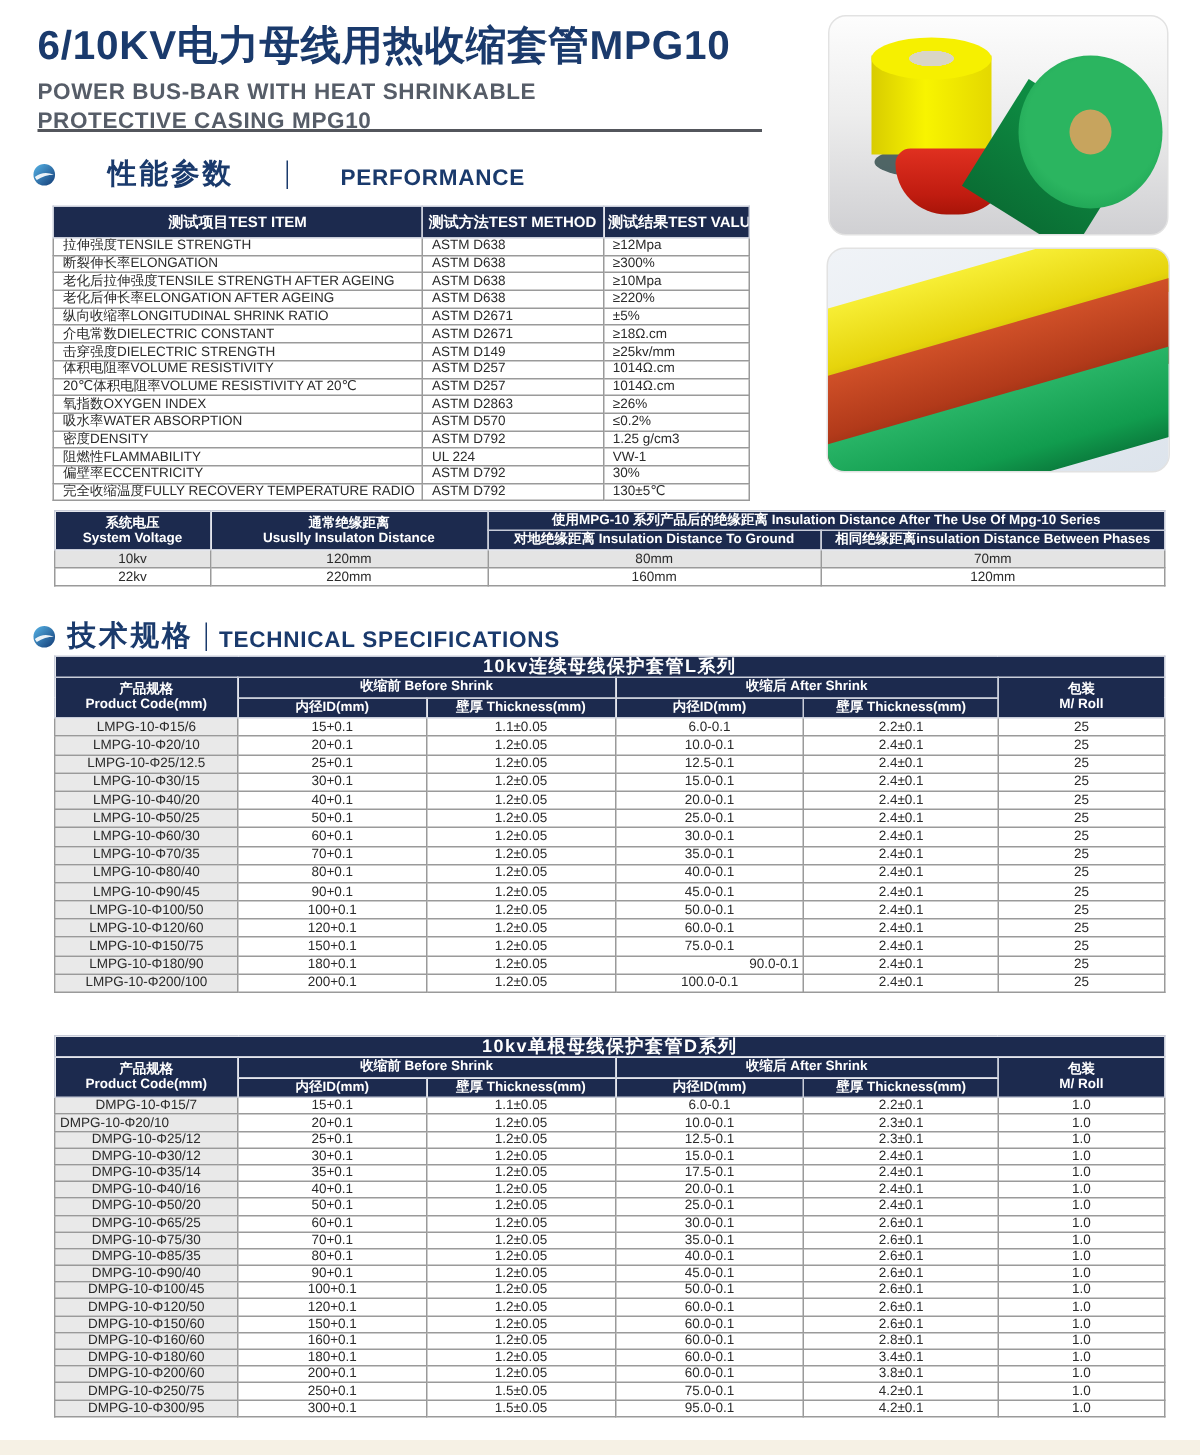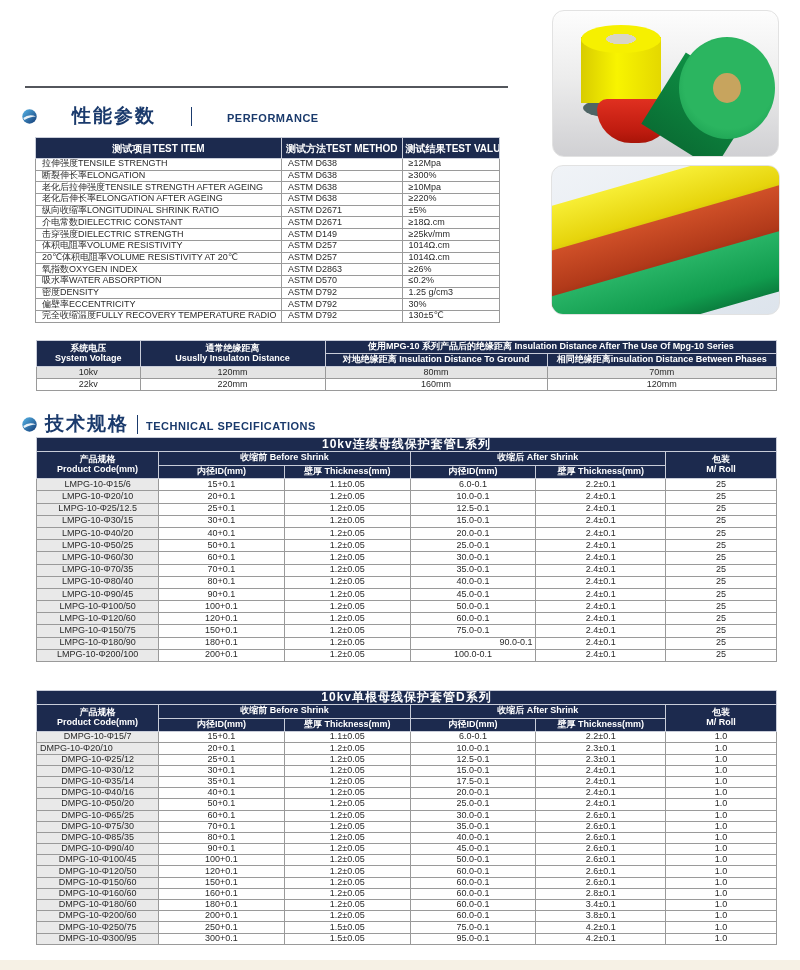--- a/index.html
+++ b/index.html
@@ -9,21 +9,21 @@
   
   .hdr{position:absolute;left:25px;top:12px;width:500px;}
   .hdr h1{margin:0;font-size:27px;font-weight:bold;color:#1a3a6c;letter-spacing:.5px;}
   .hdr .sub{margin-top:5px;font-size:15px;font-weight:bold;color:#565d68;line-height:1.25;letter-spacing:.4px;}
   .rule{position:absolute;left:25px;top:86px;width:483px;height:2px;background:#53565c;}
 
   
   .sec{position:absolute;left:22px;display:flex;align-items:center;}
   .sec .cn{font-size:19px;font-weight:bold;color:#1a3a6c;letter-spacing:2px;margin-left:8px;}
   .sec .bar{width:1px;height:19px;background:#1a3a6c;margin:0 8px;}
-  .sec .en{font-size:11px;font-weight:bold;color:#1a3a6c;letter-spacing:.5px;padding-top:4px;}
+  .sec .en{font-size:15px;font-weight:bold;color:#1a3a6c;letter-spacing:.5px;padding-top:4px;}
   .sec svg{display:block;}
 
   
   table{border-collapse:collapse;table-layout:fixed;width:100%;}
   th,td{border:1px solid #9a9a9a;font-size:9px;line-height:1.1;padding:0 3px;color:#2a2a2a;
         overflow:hidden;white-space:nowrap;}
   th{background:#1c2a4e;color:#fff;font-weight:bold;border:1px solid #c9cdd9;text-align:center;}
   .ttl{font-size:12px;height:20px;letter-spacing:1px;}
   .sub-th{font-size:9px;}
   .two-line span{display:block;}
@@ -73,20 +73,27 @@
   .tube-g{left:-52px;top:99px;width:330px;height:58px;transform:rotate(-16deg);
           background:linear-gradient(180deg,#28b466,#119c4e 70%,#0b7e3e);}
 
   .foot-strip{position:absolute;left:0;top:960px;width:800px;height:10px;background:#f6f1e5;}
 </style>
 </head>
 <body>
 
 <div class="page">
 
+  <div class="hdr">
+    <h1>6/10KV电力母线用热收缩套管MPG10</h1>
+    <div class="sub">
+      <span style="display:block">POWER BUS-BAR WITH HEAT SHRINKABLE</span>
+      <span style="display:block">PROTECTIVE CASING MPG10</span>
+    </div>
+  </div>
   <div class="rule"></div>
 
   <div class="sec" style="top:103px;gap:27px;">
     <svg width="15" height="15" viewBox="0 0 15 15">
       <defs>
           <linearGradient id="g1" x1="0" y1="0" x2="1" y2="1">
         <stop offset="0" stop-color="#57b5e8"></stop>
             <stop offset="1" stop-color="#123a75"></stop>
           </linearGradient>
         </defs>
@@ -167,20 +174,25 @@
             <td>吸水率WATER ABSORPTION</td>
             <td>ASTM D570</td>
             <td>≤0.2%</td>
           </tr>
           <tr>
             <td>密度DENSITY</td>
             <td>ASTM D792</td>
             <td>1.25 g/cm3</td>
           </tr>
           <tr>
+            <td>阻燃性FLAMMABILITY</td>
+            <td>UL 224</td>
+            <td>VW-1</td>
+          </tr>
+          <tr>
             <td>偏壁率ECCENTRICITY</td>
             <td>ASTM D792</td>
             <td>30%</td>
           </tr>
           <tr>
             <td>完全收缩温度FULLY RECOVERY TEMPERATURE RADIO</td>
             <td>ASTM D792</td>
             <td>130±5℃</td>
           </tr>
         </tbody>

